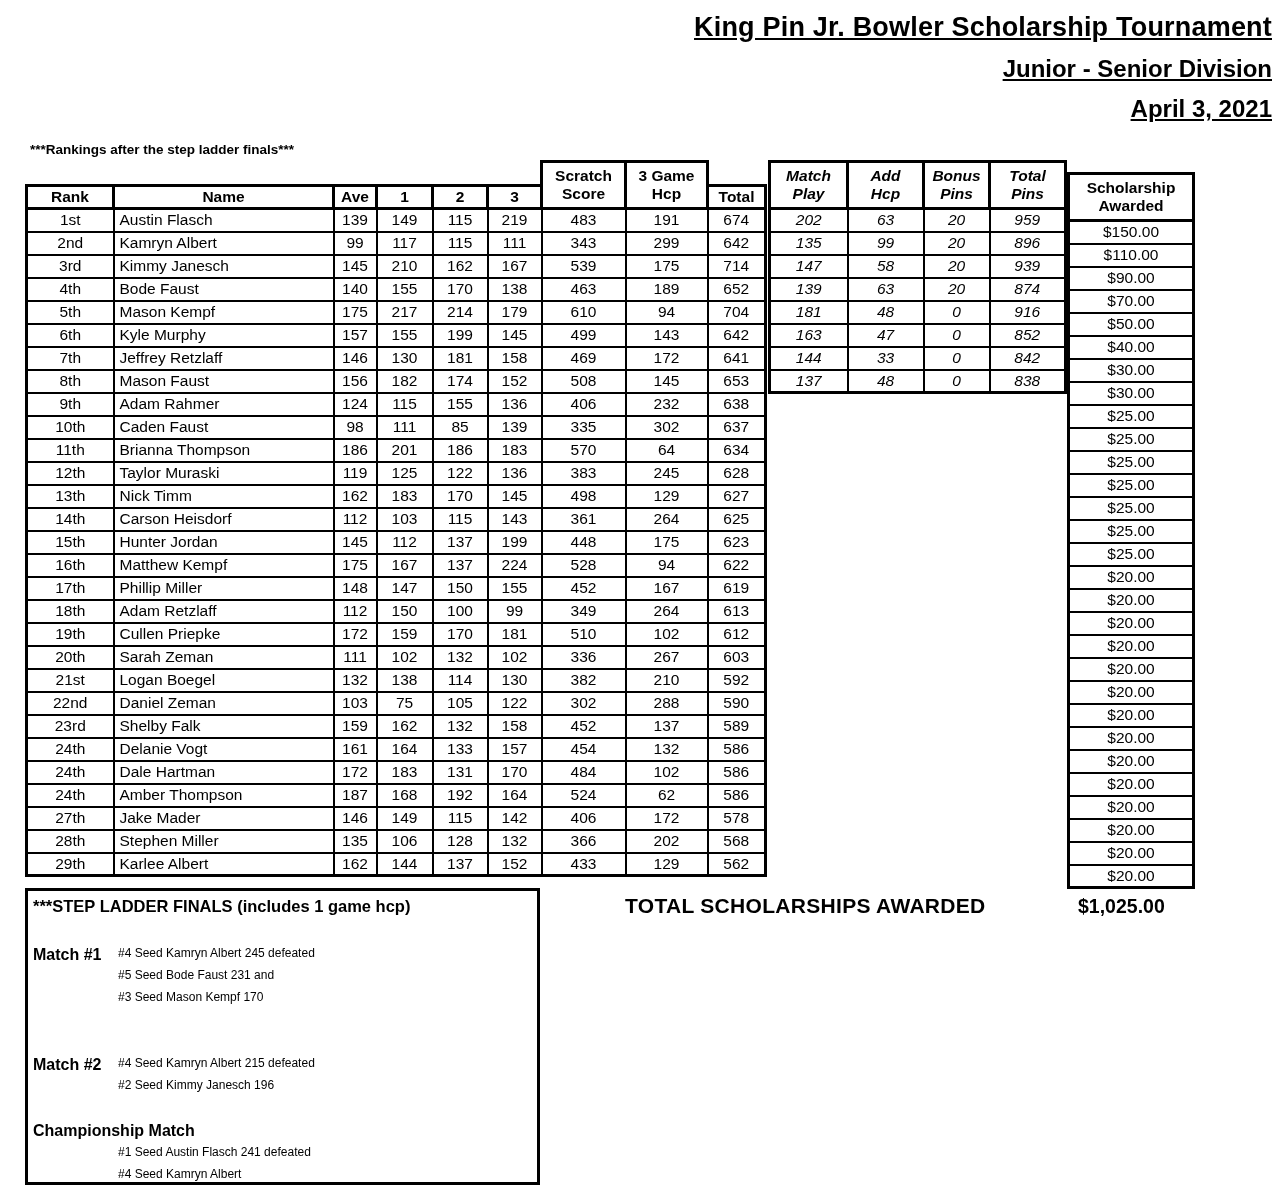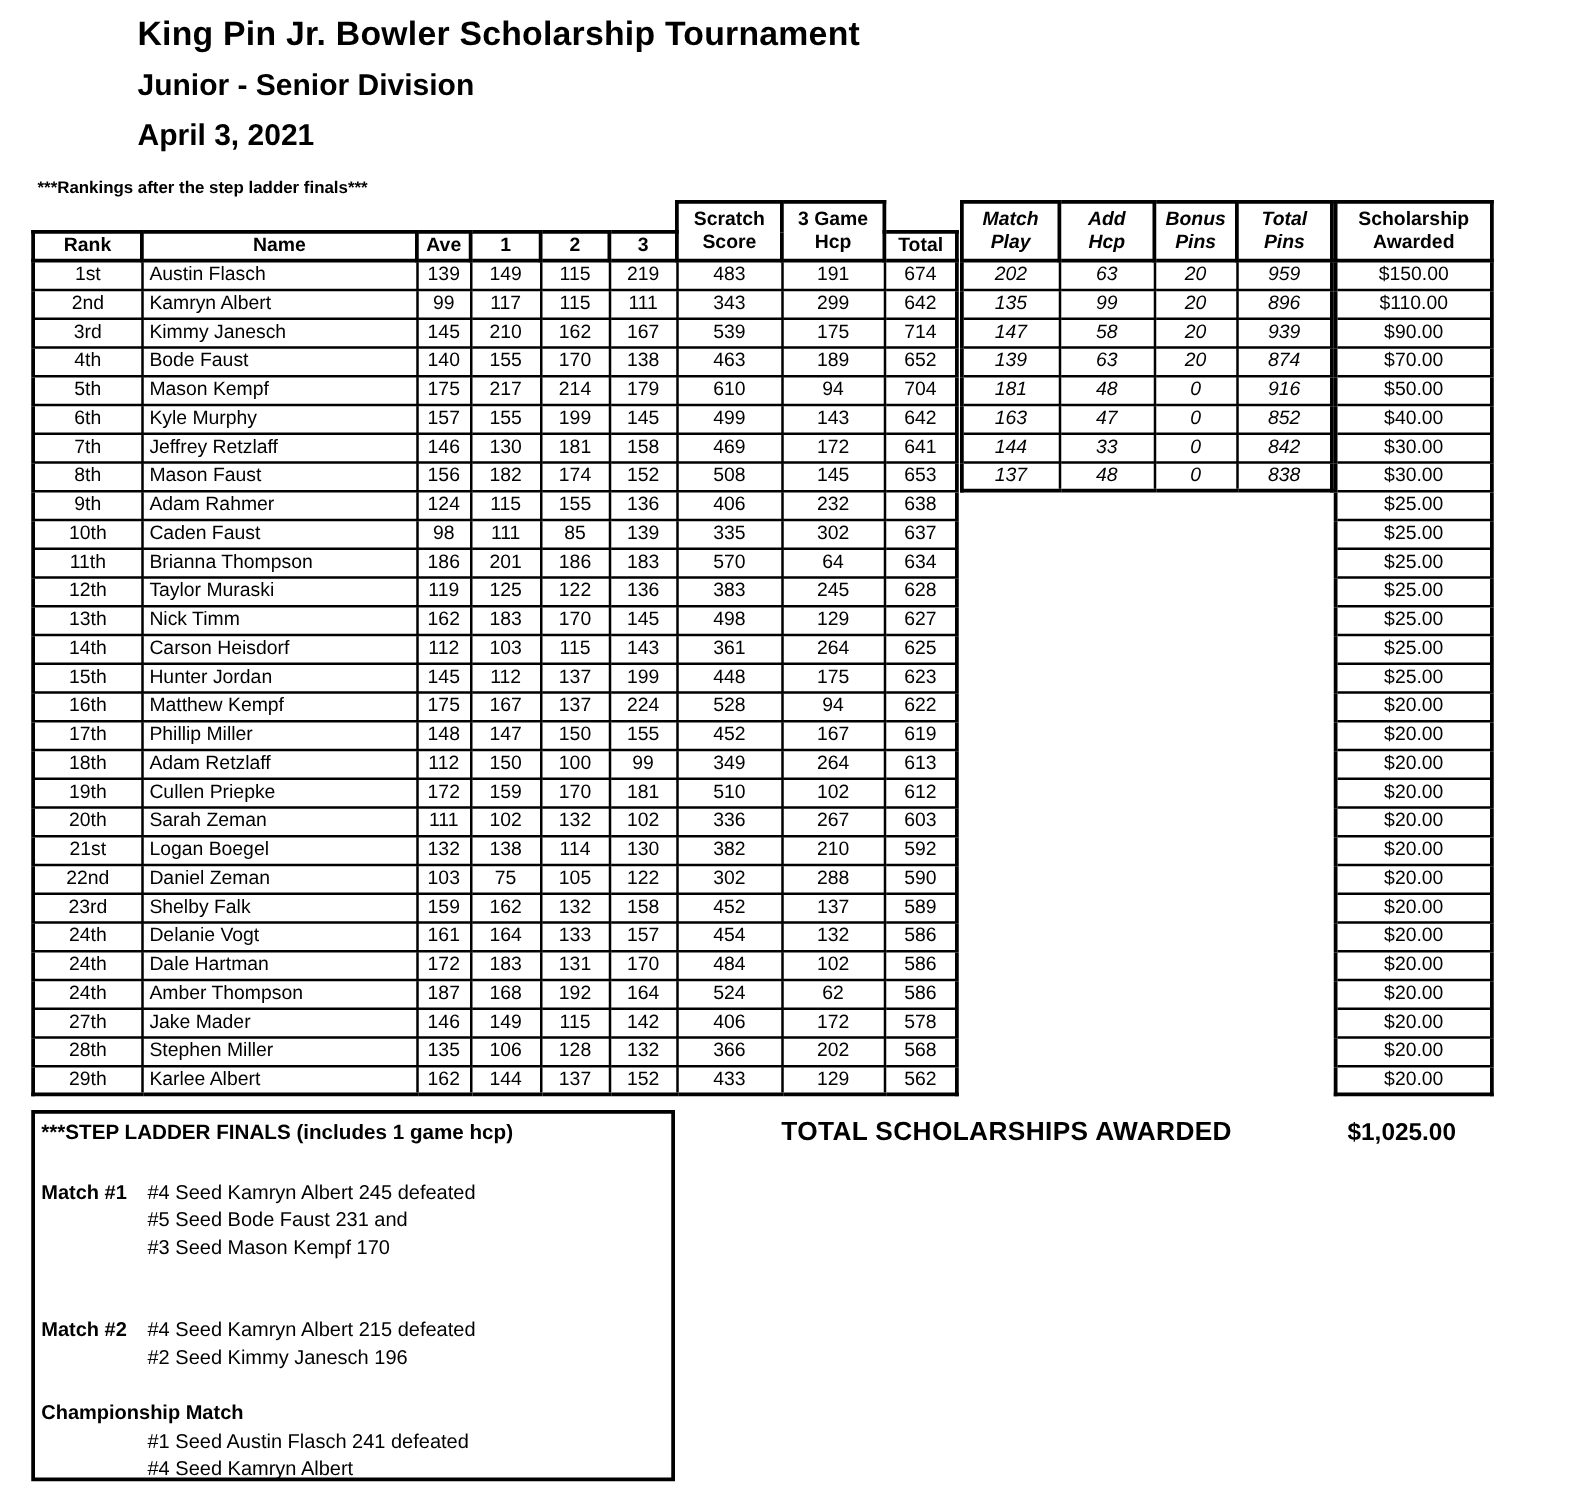--- a/index.html
+++ b/index.html
@@ -2,21 +2,21 @@
 <html><head>
 <meta charset="utf-8">
 <style>
   * { margin:0; padding:0; box-sizing:border-box; }
   html,body { background:#fff; }
   body {
     width:1272px; height:1199px; position:relative;
     font-family:"Liberation Sans", sans-serif; color:#000;
     -webkit-font-smoothing:antialiased;
   }
-  .titles { position:absolute; left:110px; top:12px; width:1162px; text-align:left; }
+  .titles { position:absolute; left:110px; top:12px; width:1162px; text-align:right;text-decoration:underline; }
   .t1 { font-size:27px; font-weight:bold; letter-spacing:0.2px; }
   .t2 { font-size:24px; font-weight:bold; margin-top:12px; }
   .note { position:absolute; left:30px; top:142px; font-size:13.5px; font-weight:bold; }
 
   table.tbl { position:absolute; top:160px; border-collapse:collapse; table-layout:fixed; }
   .tbl th, .tbl td {
     border:2px solid #000; padding:0; text-align:center; vertical-align:middle;
     font-size:15.5px; line-height:1.15; white-space:nowrap; overflow:hidden;
   }
   .tbl th { font-weight:bold; border-width:3px; }
@@ -25,26 +25,26 @@
   tr.hdr-row  { height:23px; }
   tr.tall-row { height:47px; }
   tr.data-row { height:23px; }
   .tbl td.l { text-align:left; padding-left:5px; }
   .tbl tbody td { border-width:2px; }
   .tbl tbody td:first-child { border-left-width:3px; }
   .tbl tbody td:last-child  { border-right-width:3px; }
   .tbl tbody tr:last-child td { border-bottom-width:3px; }
   .main  { left:25px;   width:739px; }
   .match { left:768px;  width:296px;font-style:italic; }
-  .schol { left:1067px; width:125px; }
+  .schol { left:1067px; width:125px;margin-top:12px; }
 
   .ladder { position:absolute; left:25px; top:888px; width:515px; height:297px; border:3px solid #000; }
   .ladder .bt { position:absolute; left:5px; top:6px; font-size:16.5px; font-weight:bold; }
   .m-label { position:absolute; left:5px; font-size:16px; font-weight:bold; white-space:nowrap; }
-  .m-line  { position:absolute; left:90px; font-size:16px; white-space:nowrap; }
+  .m-line  { position:absolute; left:90px; font-size:12px; white-space:nowrap; }
 
   .summary-label { position:absolute; left:625px; top:894px; font-size:21px; font-weight:bold; letter-spacing:0.3px; }
   .summary-value { position:absolute; left:1078px; top:895px; font-size:19.5px; font-weight:bold;text-align:right; }
 </style>
 </head>
 <body>
 
 <div class="titles">
   <div class="t1">King Pin Jr. Bowler Scholarship Tournament</div>
   <div class="t2">Junior - Senior Division</div>

